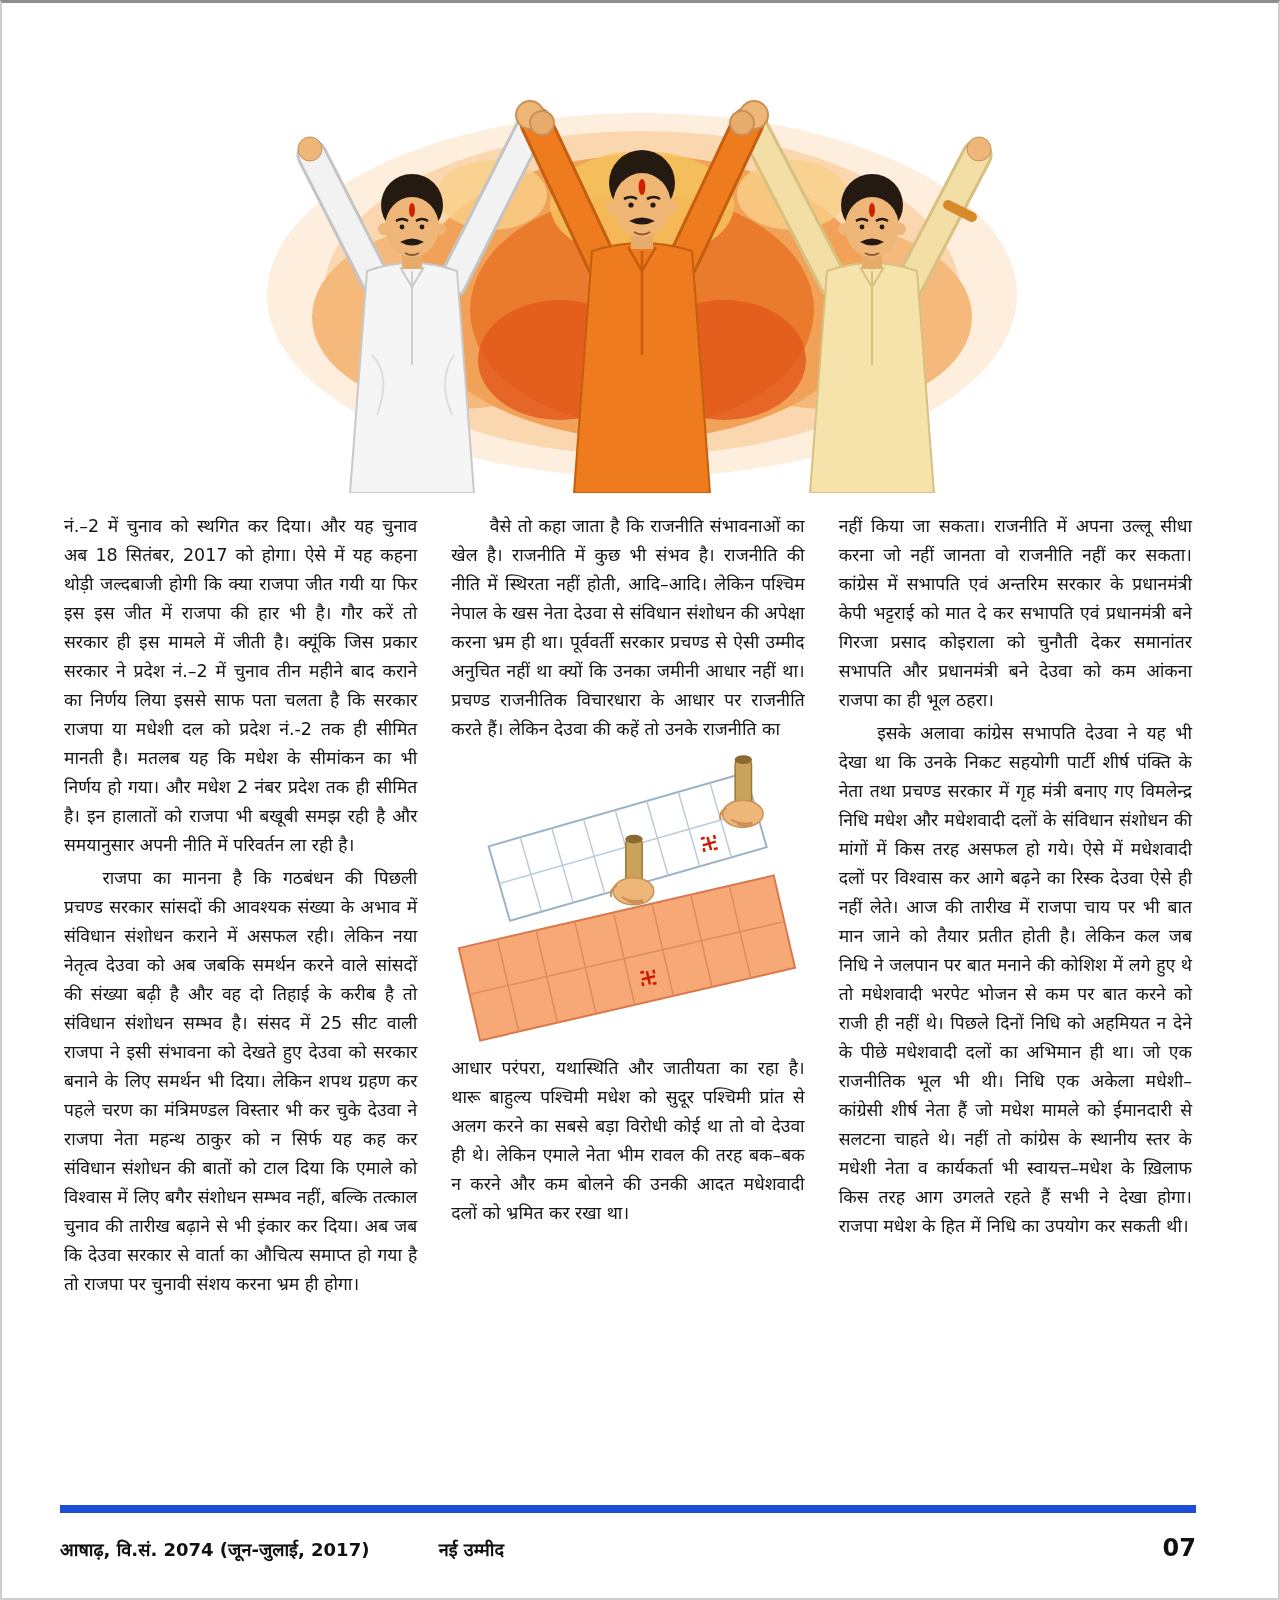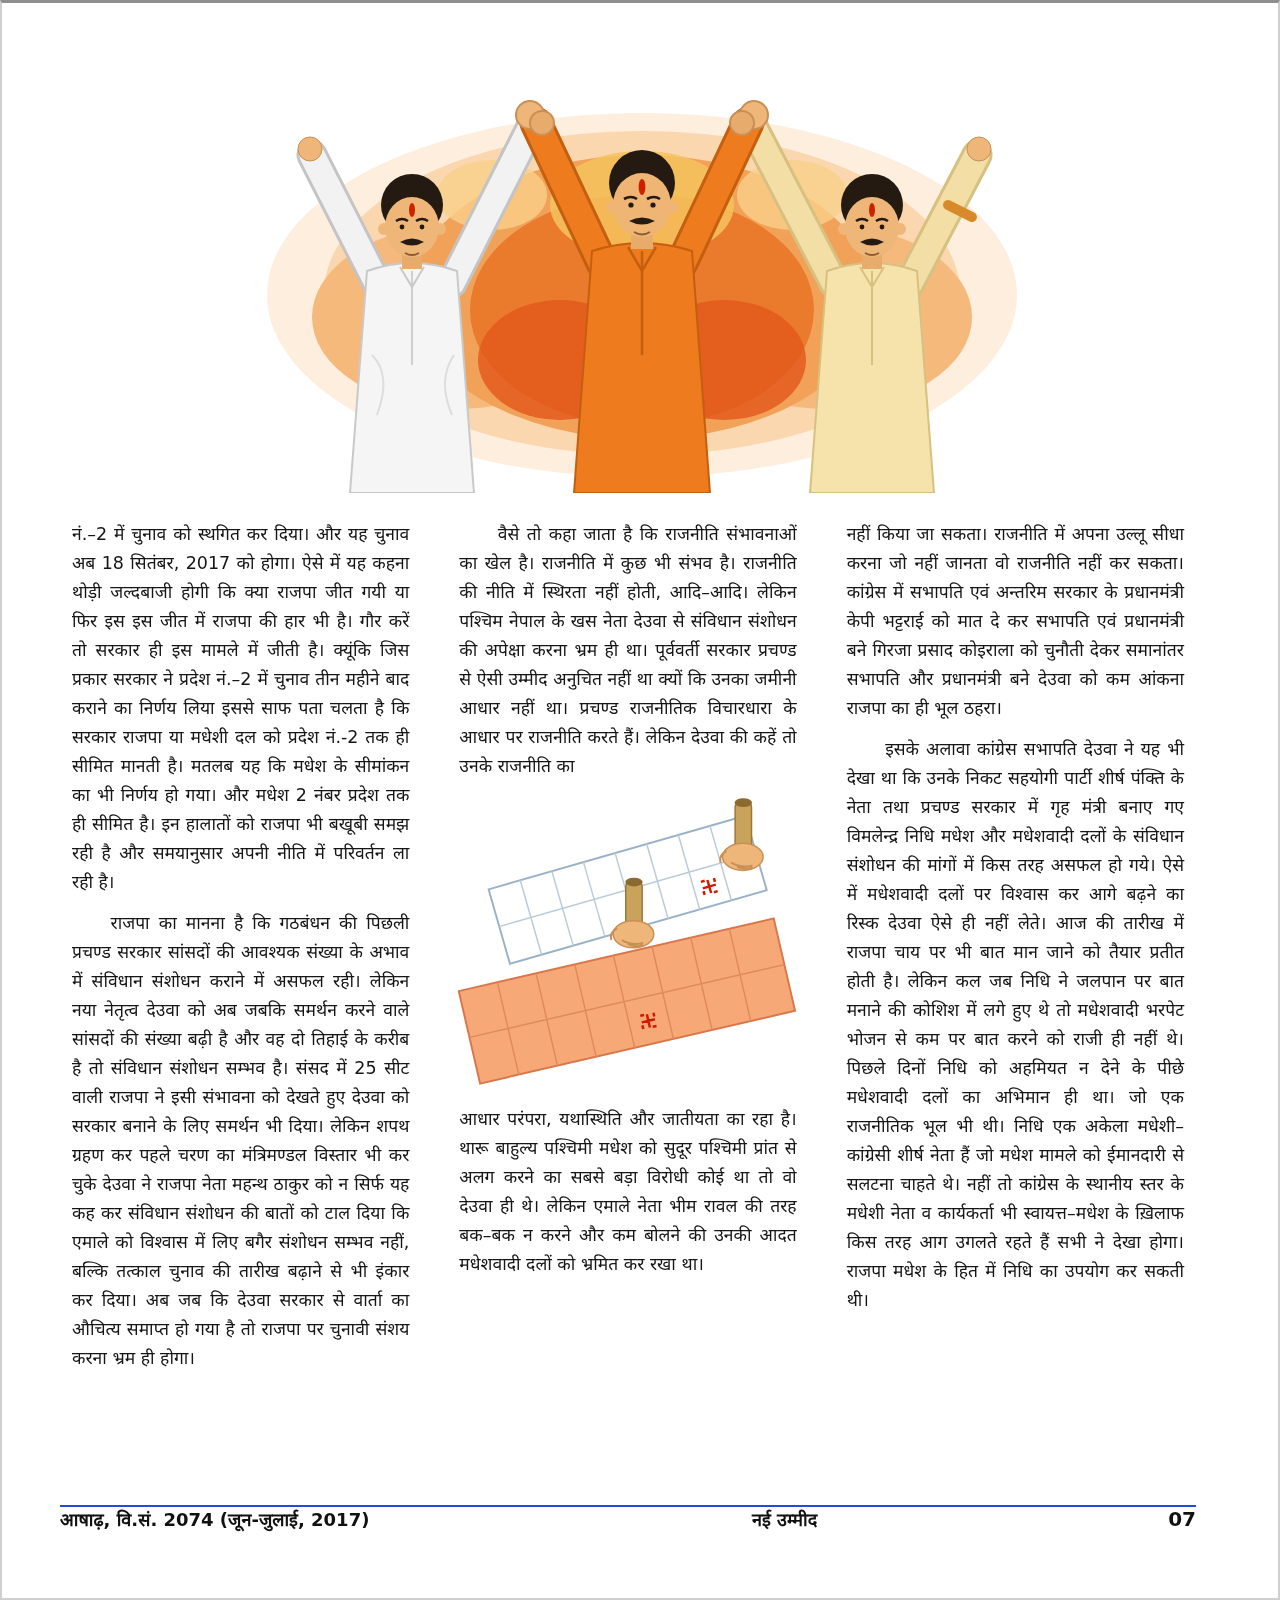--- a/index.html
+++ b/index.html
@@ -21,35 +21,35 @@
   }
   .columns{
     position:absolute;left:58px;top:505px;width:1136px;
     display:flex;gap:26px;
   }
   .col{
     flex:1 1 0;
     font-size:17.5px;line-height:29px;
     text-align:justify;color:#151515;
   }
-  .col p{margin:12px;}
+  .col p{margin:4px;}
   .col p.indent{text-indent:2.2em;}
   .ballot-fig{
     width:100%;height:300px;margin:6px 0 4px 0;
   }
   .footer{
     position:absolute;left:58px;top:1502px;width:1136px;
-    border-top:2px solid #1d4ed8;
-    padding-top:0;
+    border-top:8px solid #1d4ed8;
+    padding-top:21px;
     font-weight:bold;font-size:18px;color:#111;
     display:flex;align-items:baseline;
   }
   .footer .f-left{flex:1;text-align:left;}
-  .footer .f-center{flex:1;text-align:right;}
-  .footer .f-right{flex:1;text-align:right;font-size:20px;}
+  .footer .f-center{flex:1;text-align:left;}
+  .footer .f-right{flex:1;text-align:right;font-size:24px;}
 </style>
 </head>
 <body>
 
 <div class="page">
 
   <div class="illustration-top">
     <svg width="960" height="438" viewBox="0 0 960 438" xmlns="http://www.w3.org/2000/svg">
 
       <g>

